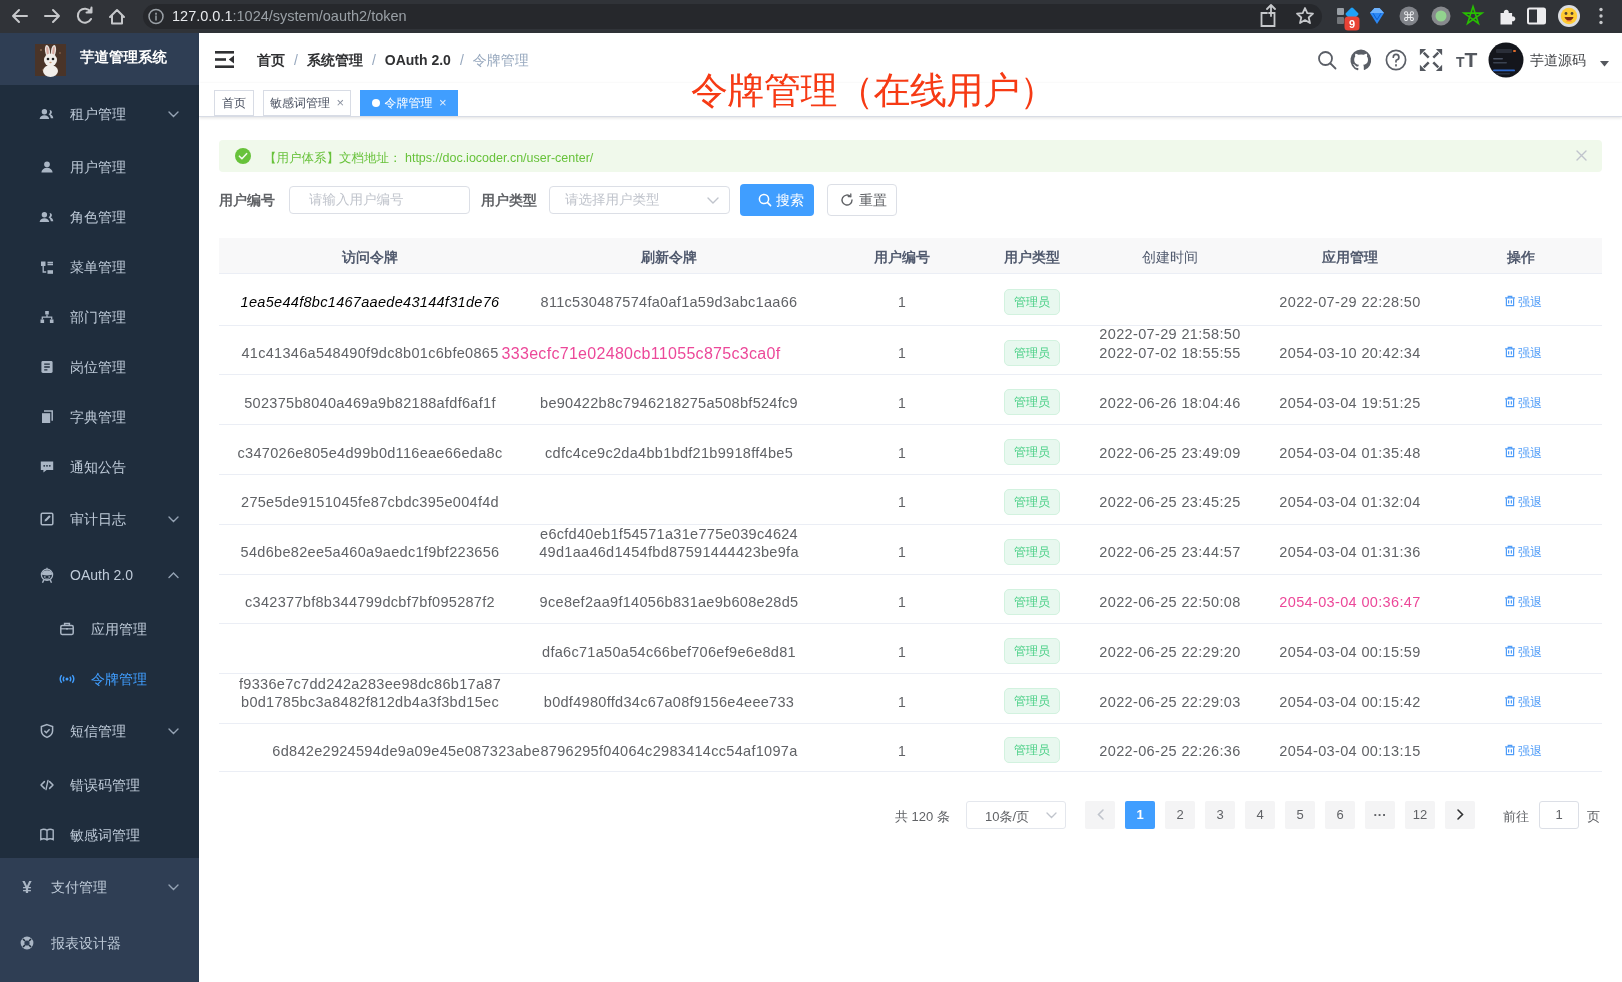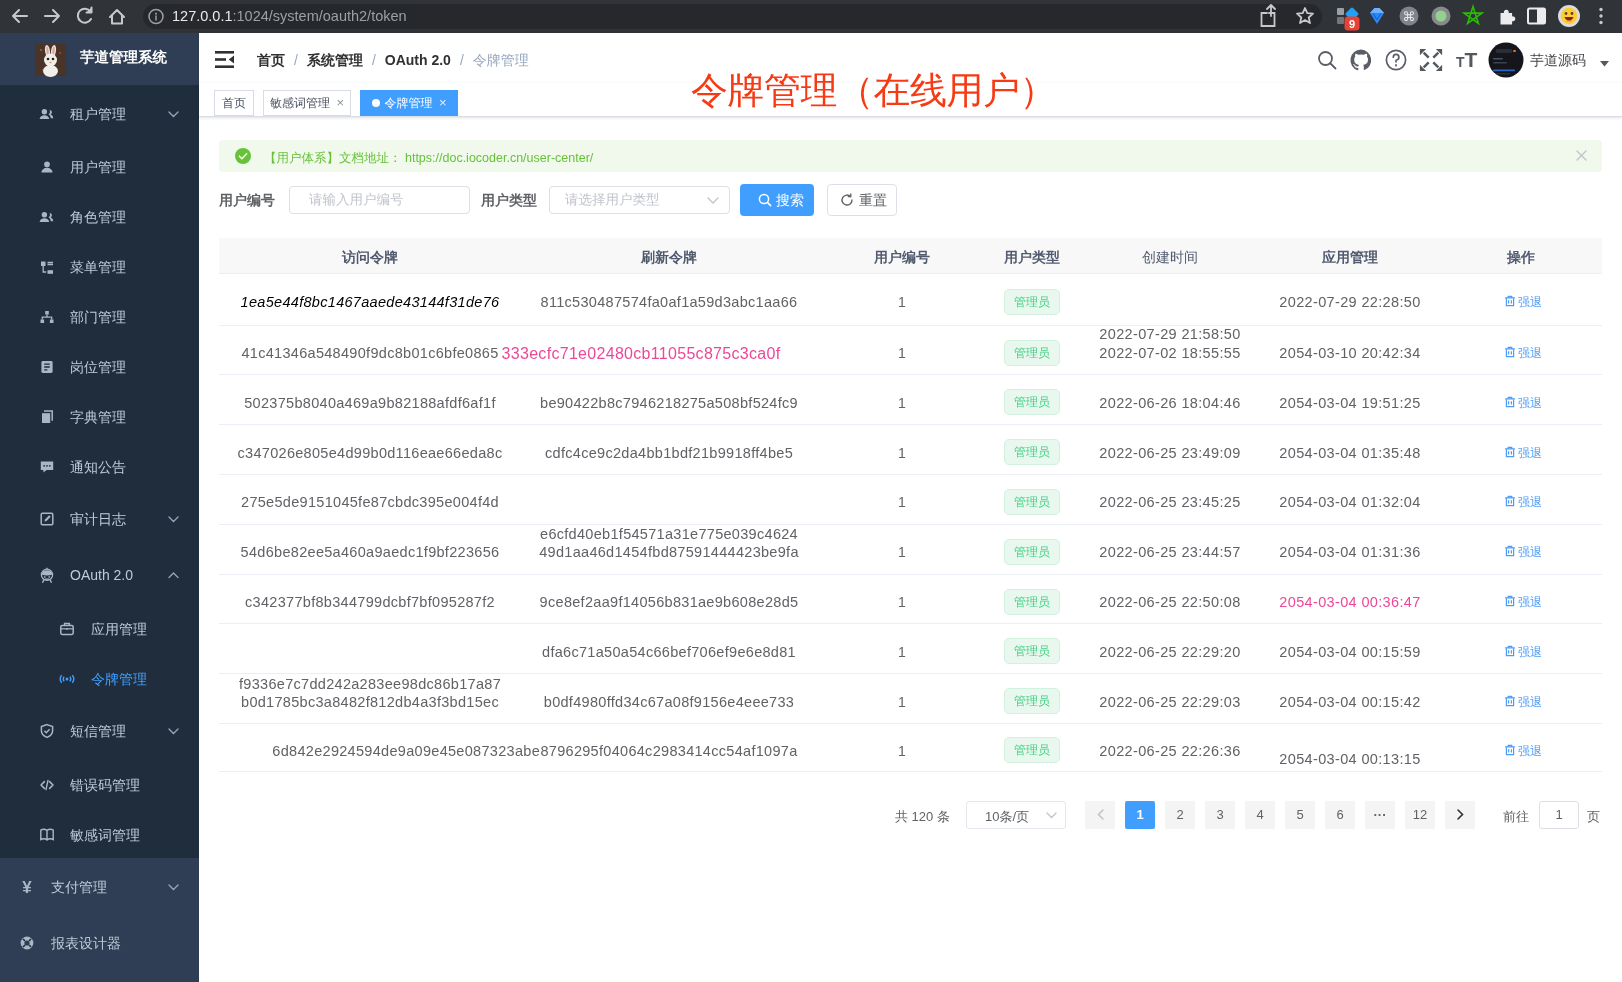--- a/index.html
+++ b/index.html
@@ -424,21 +424,21 @@
         <path d="M2.6 3.4 V11.6 h7.8 V3.4"></path>
         <path d="M5 5.6 v3.6 M8 5.6 v3.6"></path>
       </g>
     </svg>强退</div>
 <div class="abs" style="left:219px;top:723.9px;width:1383px;height:48.1px;border-bottom:1px solid #ebeef5;"></div>
 <div class="abs" style="left:200px;top:742.5px;width:340px;text-align:right;font-size:14.5px;letter-spacing:0.3px;color:#606266;">6d842e2924594de9a09e45e087323abe</div>
 <div class="abs" style="left:499px;top:742.5px;width:340px;text-align:center;font-size:14.5px;letter-spacing:0.3px;color:#606266;">8796295f04064c2983414cc54af1097a</div>
 <div class="abs" style="left:872px;top:742.5px;width:60px;text-align:center;font-size:14px;color:#606266;">1</div>
 <div class="abs" style="left:1004px;top:737.0px;width:56px;height:26px;line-height:24px;text-align:center;background:#e8f8ef;border:1px solid #d2f2df;border-radius:5px;font-size:12px;color:#47cf84;">管理员</div>
 <div class="abs" style="left:1070px;top:742.5px;width:200px;text-align:center;font-size:14.5px;letter-spacing:0.35px;color:#606266;">2022-06-25 22:26:36</div>
-<div class="abs" style="left:1250px;top:742.5px;width:200px;text-align:center;font-size:14.5px;letter-spacing:0.35px;color:#606266;margin-top:8px;">2054-03-04 00:13:15</div>
+<div class="abs" style="left:1250px;top:742.5px;width:200px;text-align:center;font-size:14.5px;letter-spacing:0.35px;color:#606266;">2054-03-04 00:13:15</div>
 <div class="abs" style="left:1483px;top:742.5px;width:80px;text-align:center;font-size:12px;color:#4d9bf8;white-space:nowrap;"><svg style="position:relative;top:1px;margin-right:2px;" width="12" height="12" viewBox="0 0 13 13">
       <g stroke="#4d9bf8" stroke-width="1.3" fill="none">
         <path d="M1.2 3.2 h10.6 M4.6 3 V1.4 h3.8 V3"></path>
         <path d="M2.6 3.4 V11.6 h7.8 V3.4"></path>
         <path d="M5 5.6 v3.6 M8 5.6 v3.6"></path>
       </g>
     </svg>强退</div>
 <div class="abs" style="left:895px;top:808px;font-size:13px;color:#606266;">共 120 条</div>
 <div class="abs" style="left:966px;top:801px;width:100px;height:28px;border:1px solid #e4e7ed;border-radius:3px;background:#fff;"></div>
 <div class="abs" style="left:963px;top:808px;width:88px;text-align:center;font-size:13px;color:#606266;">10条/页</div>

